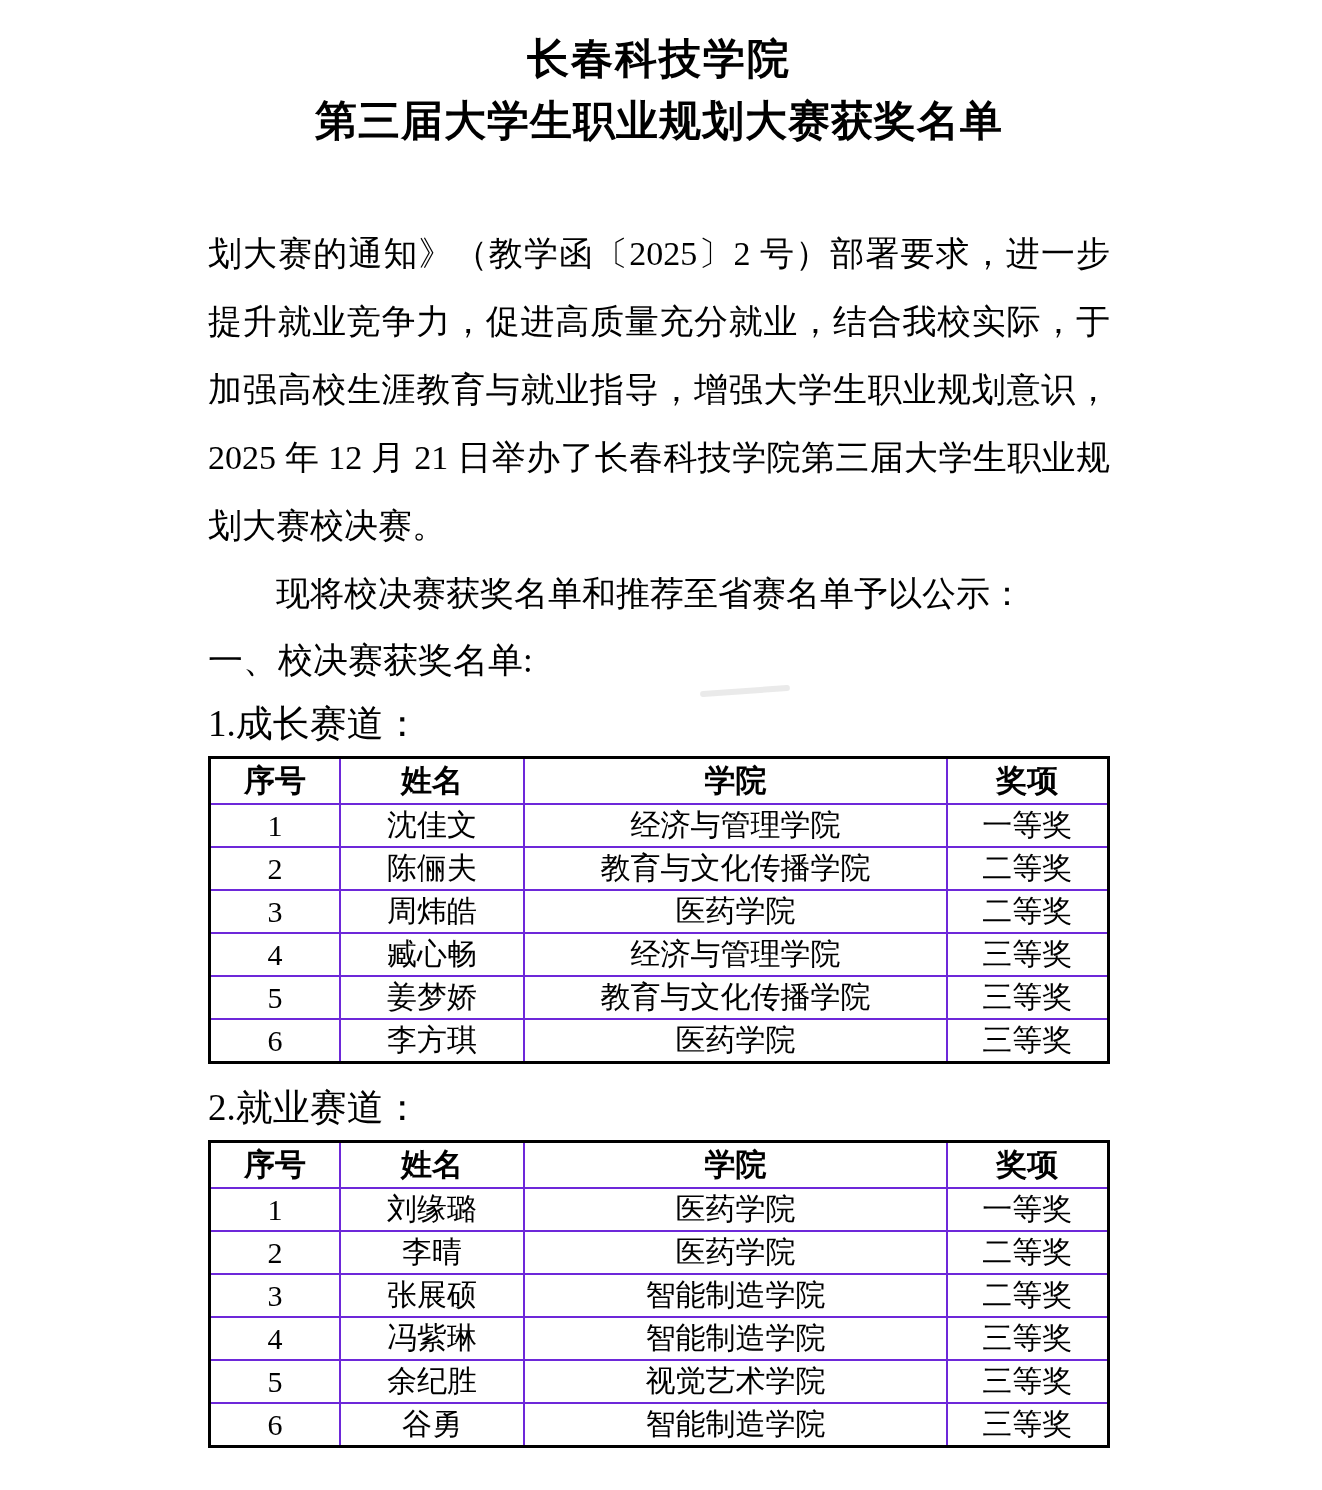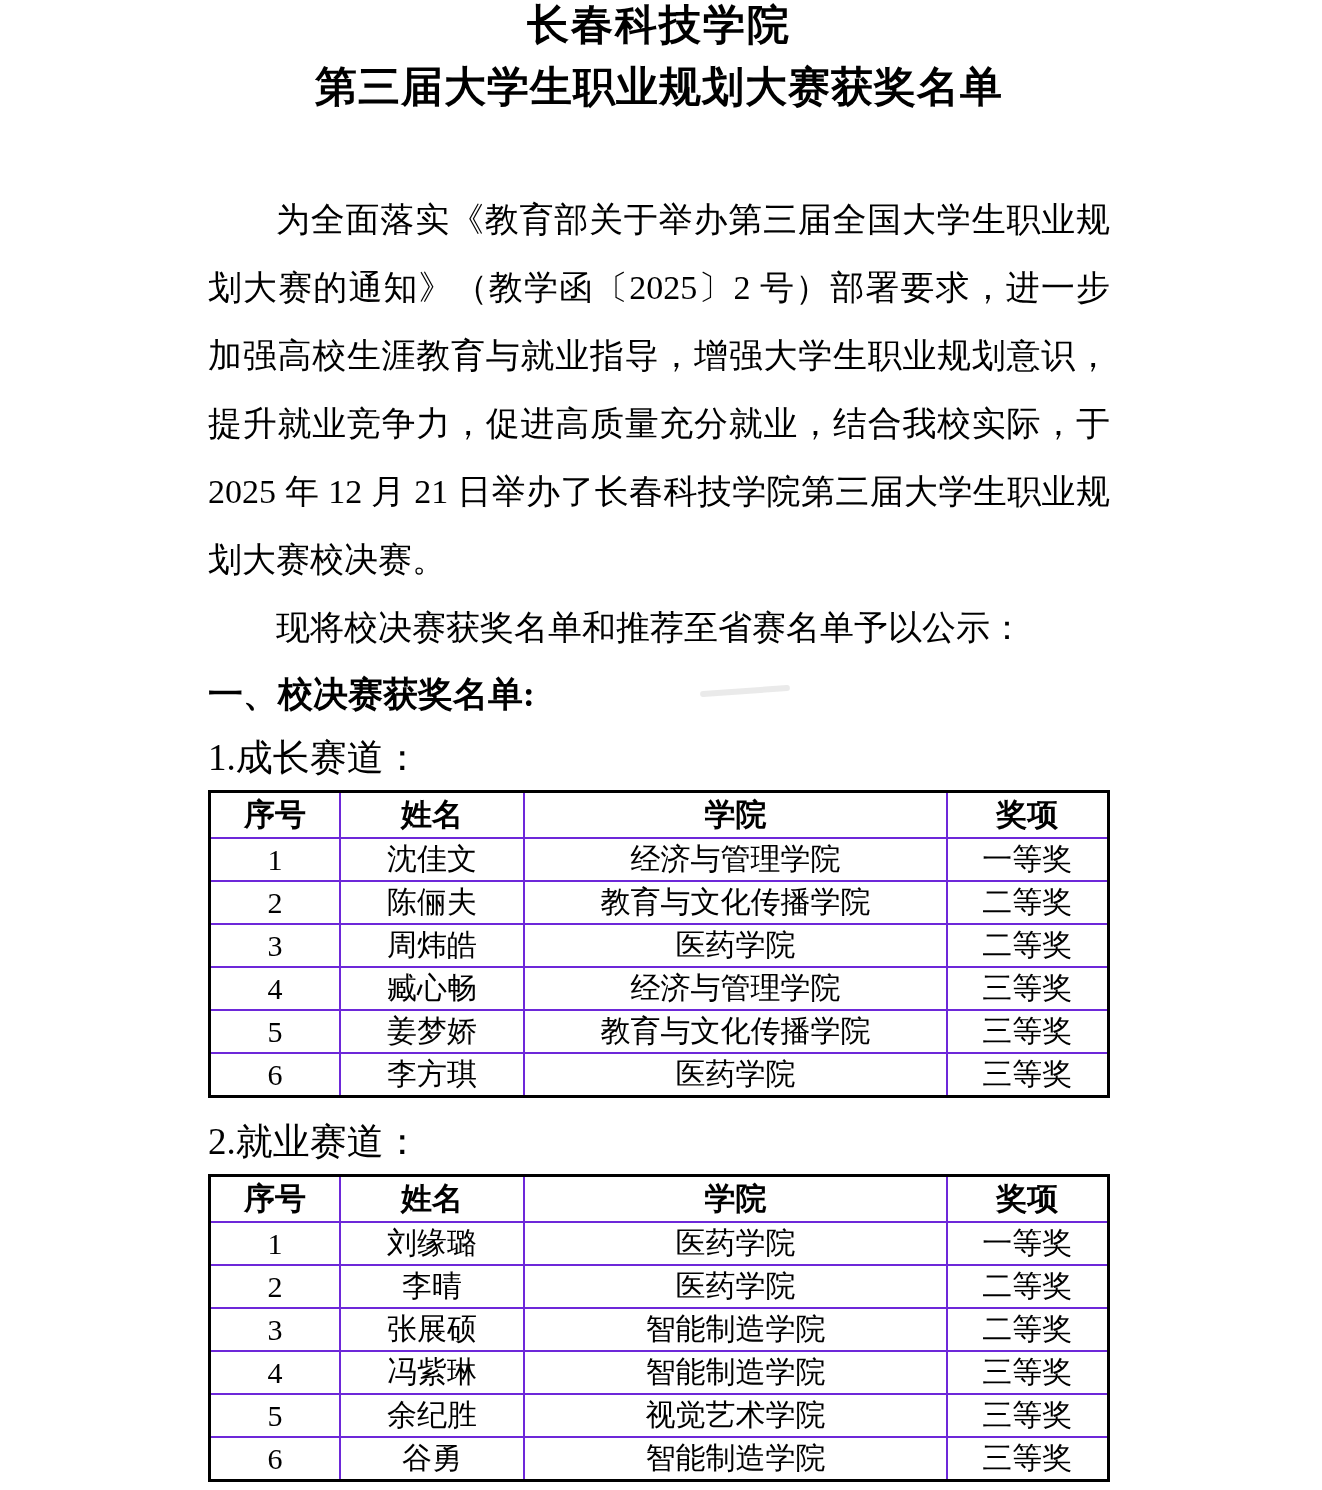--- a/index.html
+++ b/index.html
@@ -13,20 +13,21 @@
     font-family: "Liberation Serif", "DejaVu Serif", serif;
     color: #000;
   }
   .content {
     position: absolute;
     left: 208px;
     top: 0;
     width: 902px;
   }
   .doc-title {
+    margin-top: 34px;
     font-size: 42px;
     line-height: 50px;
     font-weight: bold;
     text-align: center;
     letter-spacing: 2px;
   }
   .doc-subtitle {
     margin-top: 12px;
     font-size: 42px;
     line-height: 50px;
@@ -42,21 +43,21 @@
     white-space: nowrap;
   }
   .j {
     text-align: justify;
     text-align-last: justify;
     white-space: normal;
   }
   .indent { text-indent: 2em; }
   .section-heading {
     font-size: 35px;
-    font-weight: bold;
+    font-weight: normal;
     line-height: 66px;
     height: 66px;
   }
   .track-label {
     font-size: 37px;
     line-height: 60px;
     height: 56px;
   }
   table.award-table {
     width: 100%;
@@ -103,24 +104,23 @@
 <body>
 
 <div class="page">
   <div class="scan-artifact"></div>
   <div class="content">
 
     <div class="doc-title">长春科技学院</div>
     <div class="doc-subtitle">第三届大学生职业规划大赛获奖名单</div>
 
     <div class="intro">
-      <div class="body-line j indent">为全面落实《教育部关于举办第三届全国大学生职业规</div>
       <div class="body-line j">划大赛的通知》（教学函〔2025〕2 号）部署要求，进一步</div>
+      <div class="body-line j">提升就业竞争力，促进高质量充分就业，结合我校实际，于</div>
       <div class="body-line j">加强高校生涯教育与就业指导，增强大学生职业规划意识，</div>
-      <div class="body-line j">提升就业竞争力，促进高质量充分就业，结合我校实际，于</div>
       <div class="body-line j">2025 年 12 月 21 日举办了长春科技学院第三届大学生职业规</div>
       <div class="body-line">划大赛校决赛。</div>
     </div>
 
     <div class="body-line indent">现将校决赛获奖名单和推荐至省赛名单予以公示：</div>
 
     <div class="section-heading">一、校决赛获奖名单:</div>
 
     <div class="track-label">1.成长赛道：</div>
 

